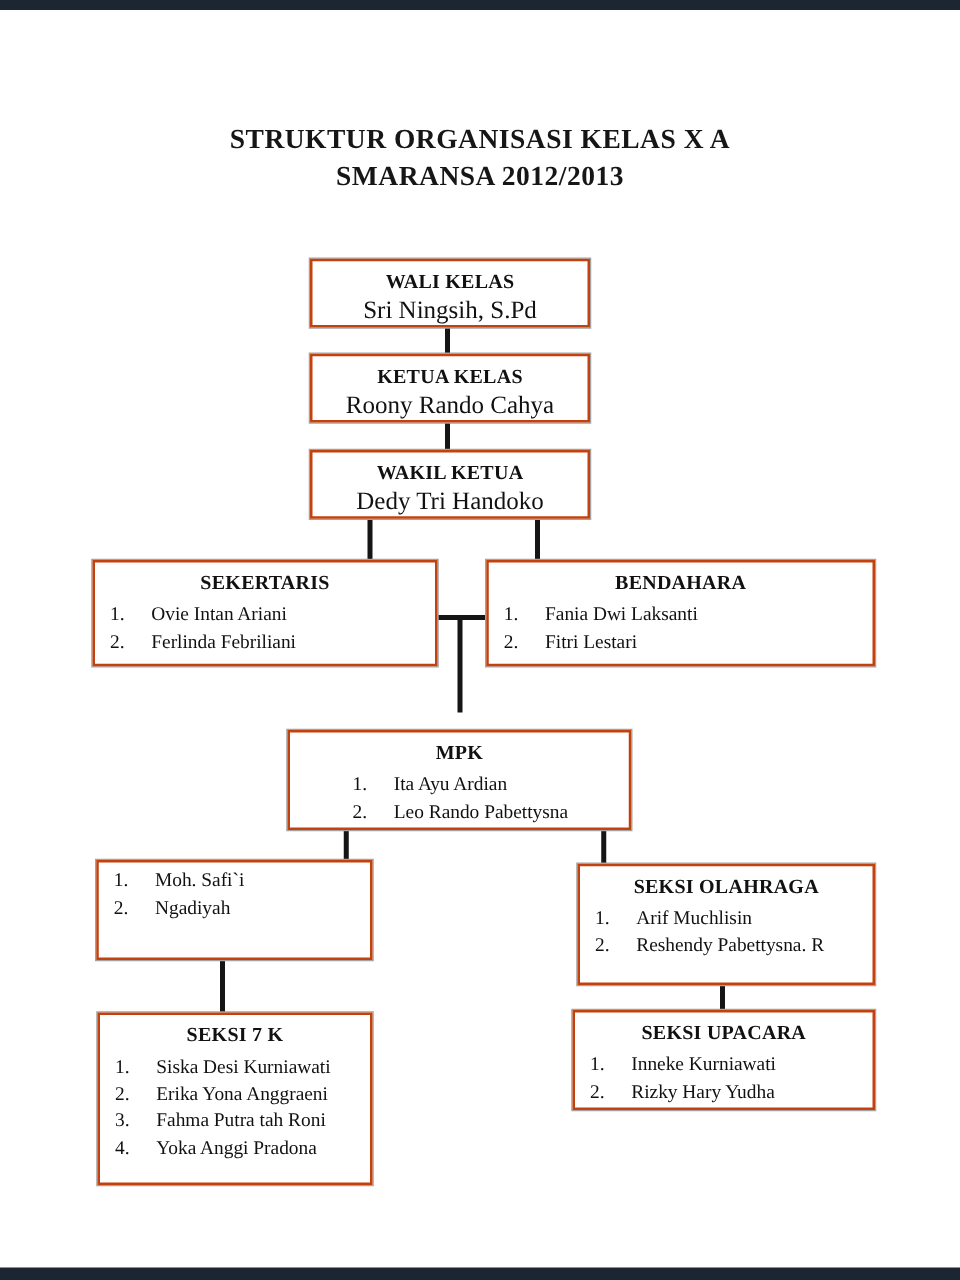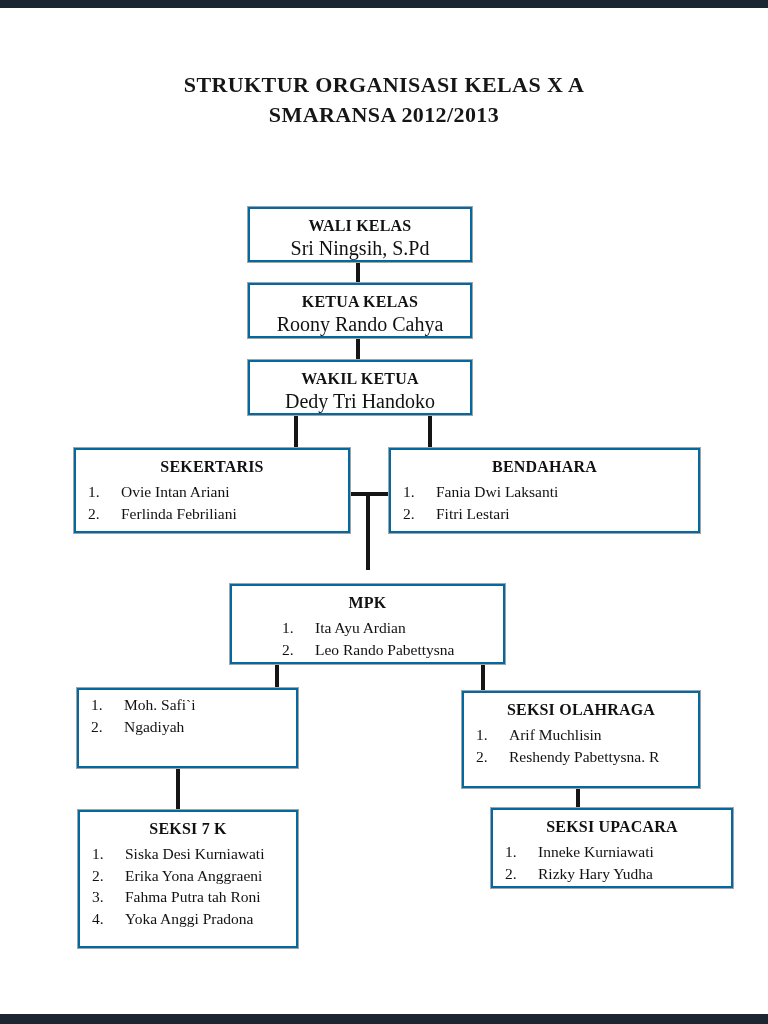--- a/index.html
+++ b/index.html
@@ -4,26 +4,26 @@
 <style>
   html,body{margin:0;padding:0;}
   body{
     width:768px;height:1024px;position:relative;background:#ffffff;overflow:hidden;
     font-family:"Liberation Serif","DejaVu Serif",serif;color:#111;
   }
   .viewer-bar{position:absolute;left:0;width:768px;background:#1c2633;}
   .bar-top{top:0;height:8px;}
   .bar-bottom{bottom:0;height:10px;}
   .doc-title{
-    position:absolute;top:70px;left:0;width:768px;text-align:center;
+    position:absolute;top:96px;left:0;width:768px;text-align:center;
     font-weight:bold;font-size:22px;line-height:30px;letter-spacing:.4px;color:#161616;
   }
   .obox{
     position:absolute;box-sizing:border-box;background:#fff;
-    border:2px solid #0369a1;box-shadow:0 0 0 1px #a3a3a3;
+    border:2px solid #c2410c;box-shadow:0 0 0 1px #a3a3a3;
   }
   .btitle{
     text-align:center;font-weight:bold;font-size:16px;line-height:20px;padding-top:7px;
     letter-spacing:.2px;white-space:nowrap;
   }
   .person{text-align:center;font-size:20px;line-height:20px;margin-top:2px;white-space:nowrap;}
   .mlist{padding-left:12px;margin-top:4px;}
   .mlist-indent{padding-left:50px;}
   .mrow{display:flex;font-size:15.5px;line-height:21.5px;white-space:nowrap;}
   .mnum{display:inline-block;width:33px;flex:0 0 33px;}
@@ -150,21 +150,21 @@
       <span class="mnum">3.</span>
       <span class="mname">Fahma Putra tah Roni</span>
     </div>
     <div class="mrow">
       <span class="mnum">4.</span>
       <span class="mname">Yoka Anggi Pradona</span>
     </div>
   </div>
 </div>
 
-<div class="obox" style="left:458px;top:808px;width:242px;height:80px;margin-left:33px;">
+<div class="obox" style="left:458px;top:808px;width:242px;height:80px;">
   <div class="btitle">SEKSI UPACARA</div>
   <div class="mlist">
     <div class="mrow">
       <span class="mnum">1.</span>
       <span class="mname">Inneke Kurniawati</span>
     </div>
     <div class="mrow">
       <span class="mnum">2.</span>
       <span class="mname">Rizky Hary Yudha</span>
     </div>

